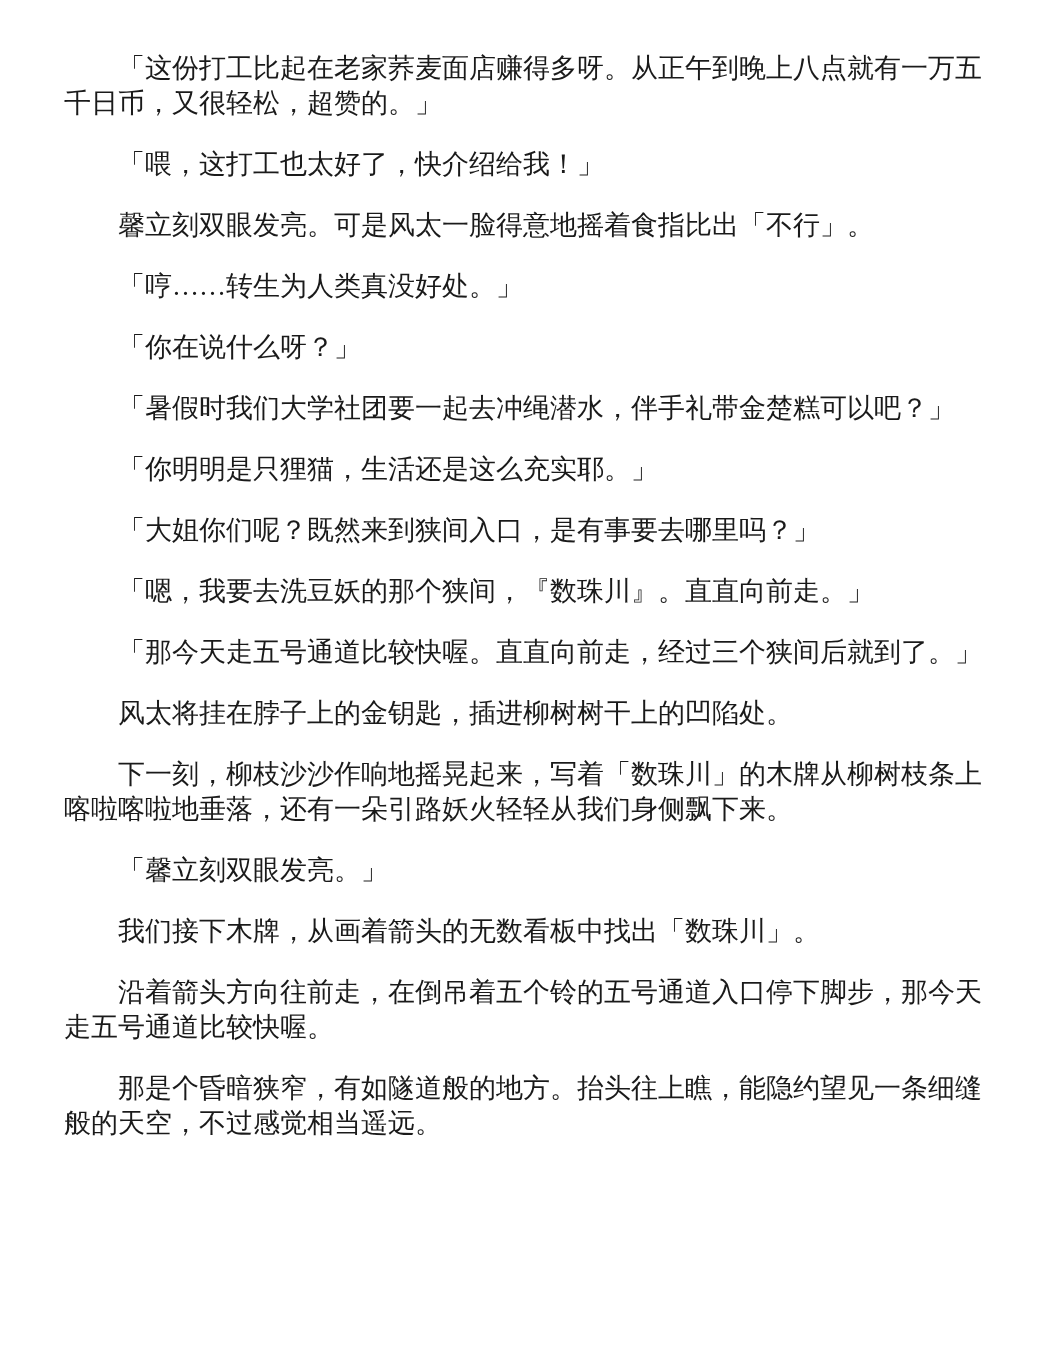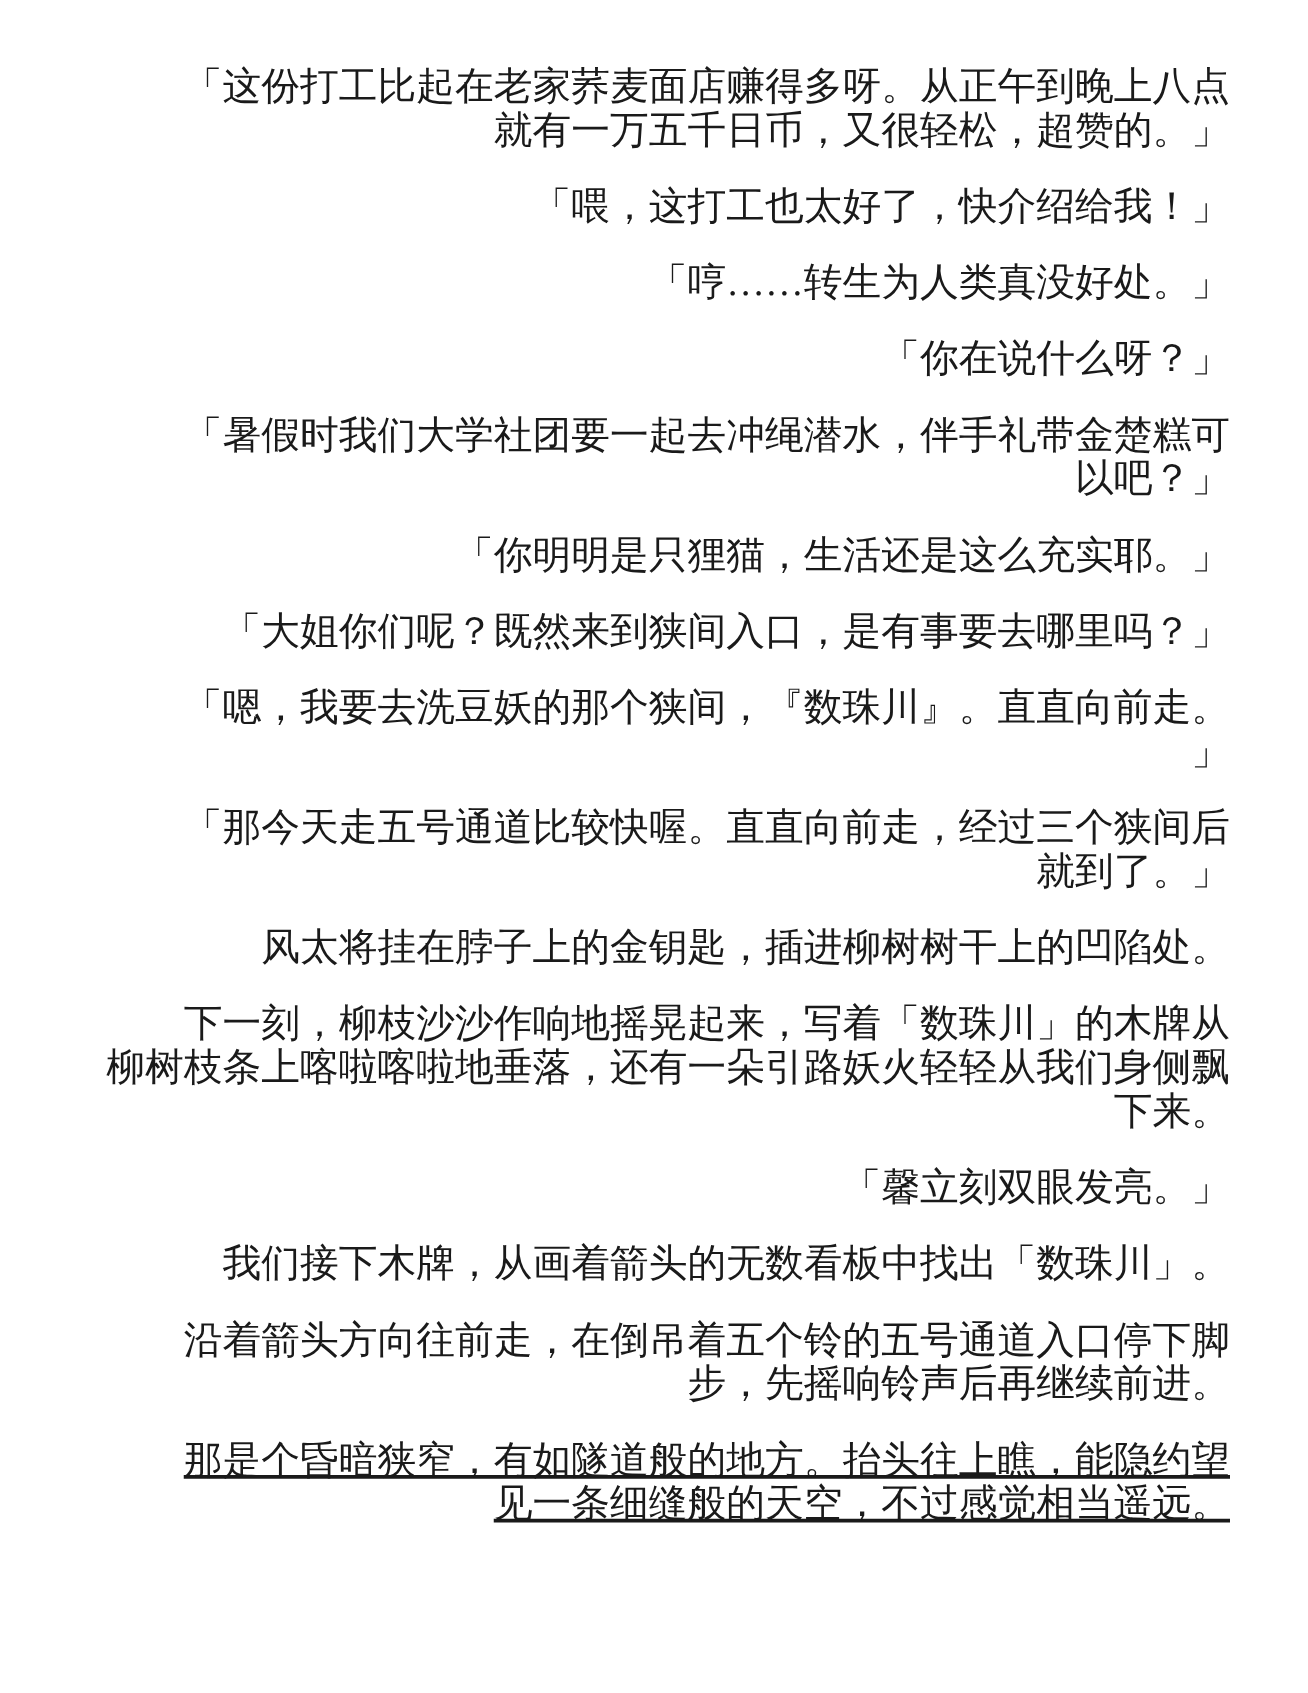--- a/index.html
+++ b/index.html
@@ -20,48 +20,49 @@
     top: 0;
     width: 1046px;
     height: 1354px;
     background: #ffffff;
     box-sizing: border-box;
     padding: 51px 62px 40px 64px;
   }
   .content {
     width: 920px;
     color: #1a1a1a;
-    font-size: 31px;
+    font-size: 27px;
     line-height: 35px;
-    text-align: right;
+    text-align: left;
   }
   .content p {
     margin: 26px 0;
     text-indent: 2em;
     
     word-break: break-all;
     line-break: anywhere;
   }
   .content p:first-child { margin-top: 0; }
-  .content p:last-child { margin-bottom: 0; text-decoration: underline; }
+  .content p:last-child { margin-bottom: 0; }
 </style>
 </head>
 <body>
 
 <div class="page">
   <div class="content" id="content">
       <p>「这份打工比起在老家荞麦面店赚得多呀。从正午到晚上八点就有一万五千日币，又很轻松，超赞的。」</p>
       <p>「喂，这打工也太好了，快介绍给我！」</p>
+      <p>馨立刻双眼发亮。可是风太一脸得意地摇着食指比出「不行」。</p>
       <p>「哼……转生为人类真没好处。」</p>
       <p>「你在说什么呀？」</p>
       <p>「暑假时我们大学社团要一起去冲绳潜水，伴手礼带金楚糕可以吧？」</p>
       <p>「你明明是只狸猫，生活还是这么充实耶。」</p>
       <p>「大姐你们呢？既然来到狭间入口，是有事要去哪里吗？」</p>
       <p>「嗯，我要去洗豆妖的那个狭间，『数珠川』。直直向前走。」</p>
       <p>「那今天走五号通道比较快喔。直直向前走，经过三个狭间后就到了。」</p>
       <p>风太将挂在脖子上的金钥匙，插进柳树树干上的凹陷处。</p>
       <p>下一刻，柳枝沙沙作响地摇晃起来，写着「数珠川」的木牌从柳树枝条上喀啦喀啦地垂落，还有一朵引路妖火轻轻从我们身侧飘下来。</p>
       <p>「馨立刻双眼发亮。」</p>
       <p>我们接下木牌，从画着箭头的无数看板中找出「数珠川」。</p>
-      <p>沿着箭头方向往前走，在倒吊着五个铃的五号通道入口停下脚步，先摇响铃声后再继续前进。</p>
+      <p>沿着箭头方向往前走，在倒吊着五个铃的五号通道入口停下脚步，那今天走五号通道比较快喔。</p>
       <p>那是个昏暗狭窄，有如隧道般的地方。抬头往上瞧，能隐约望见一条细缝般的天空，不过感觉相当遥远。</p>
     </div>
 </div>
 
 </body></html>

